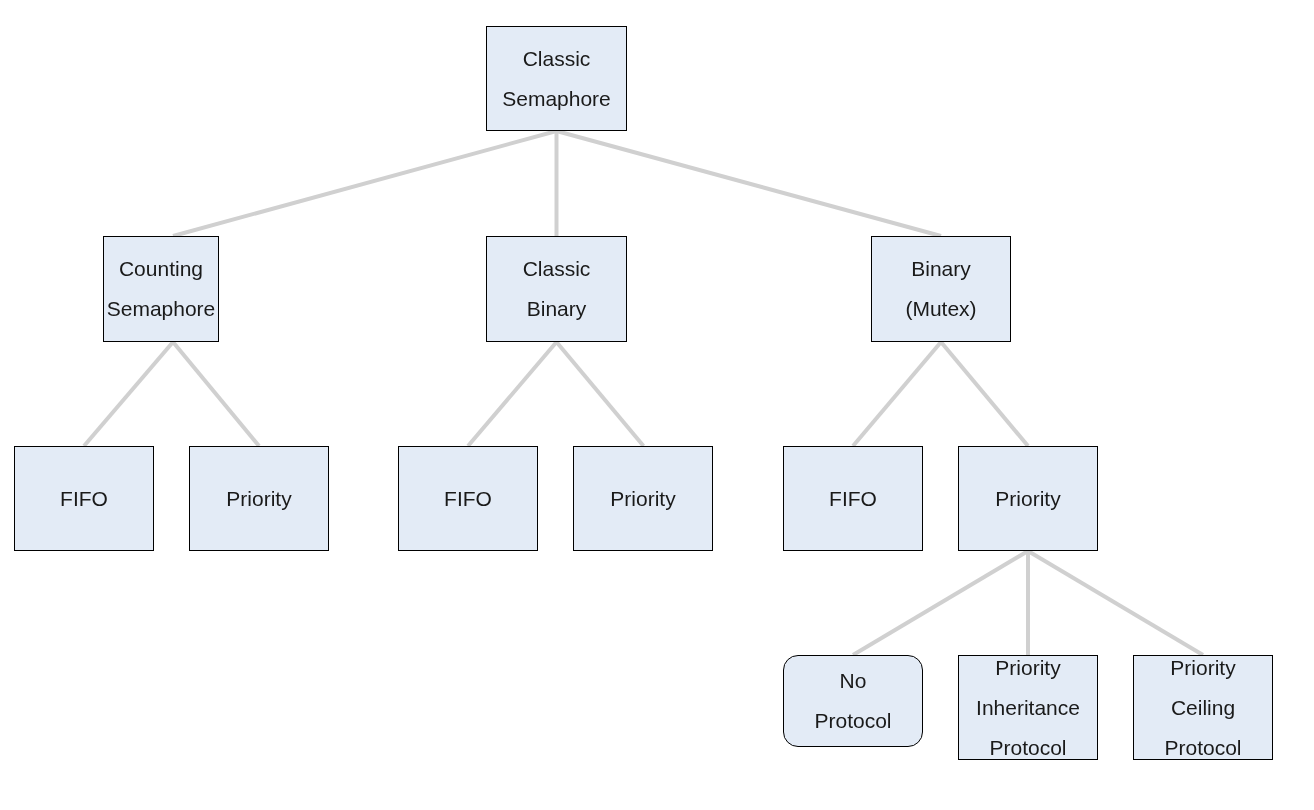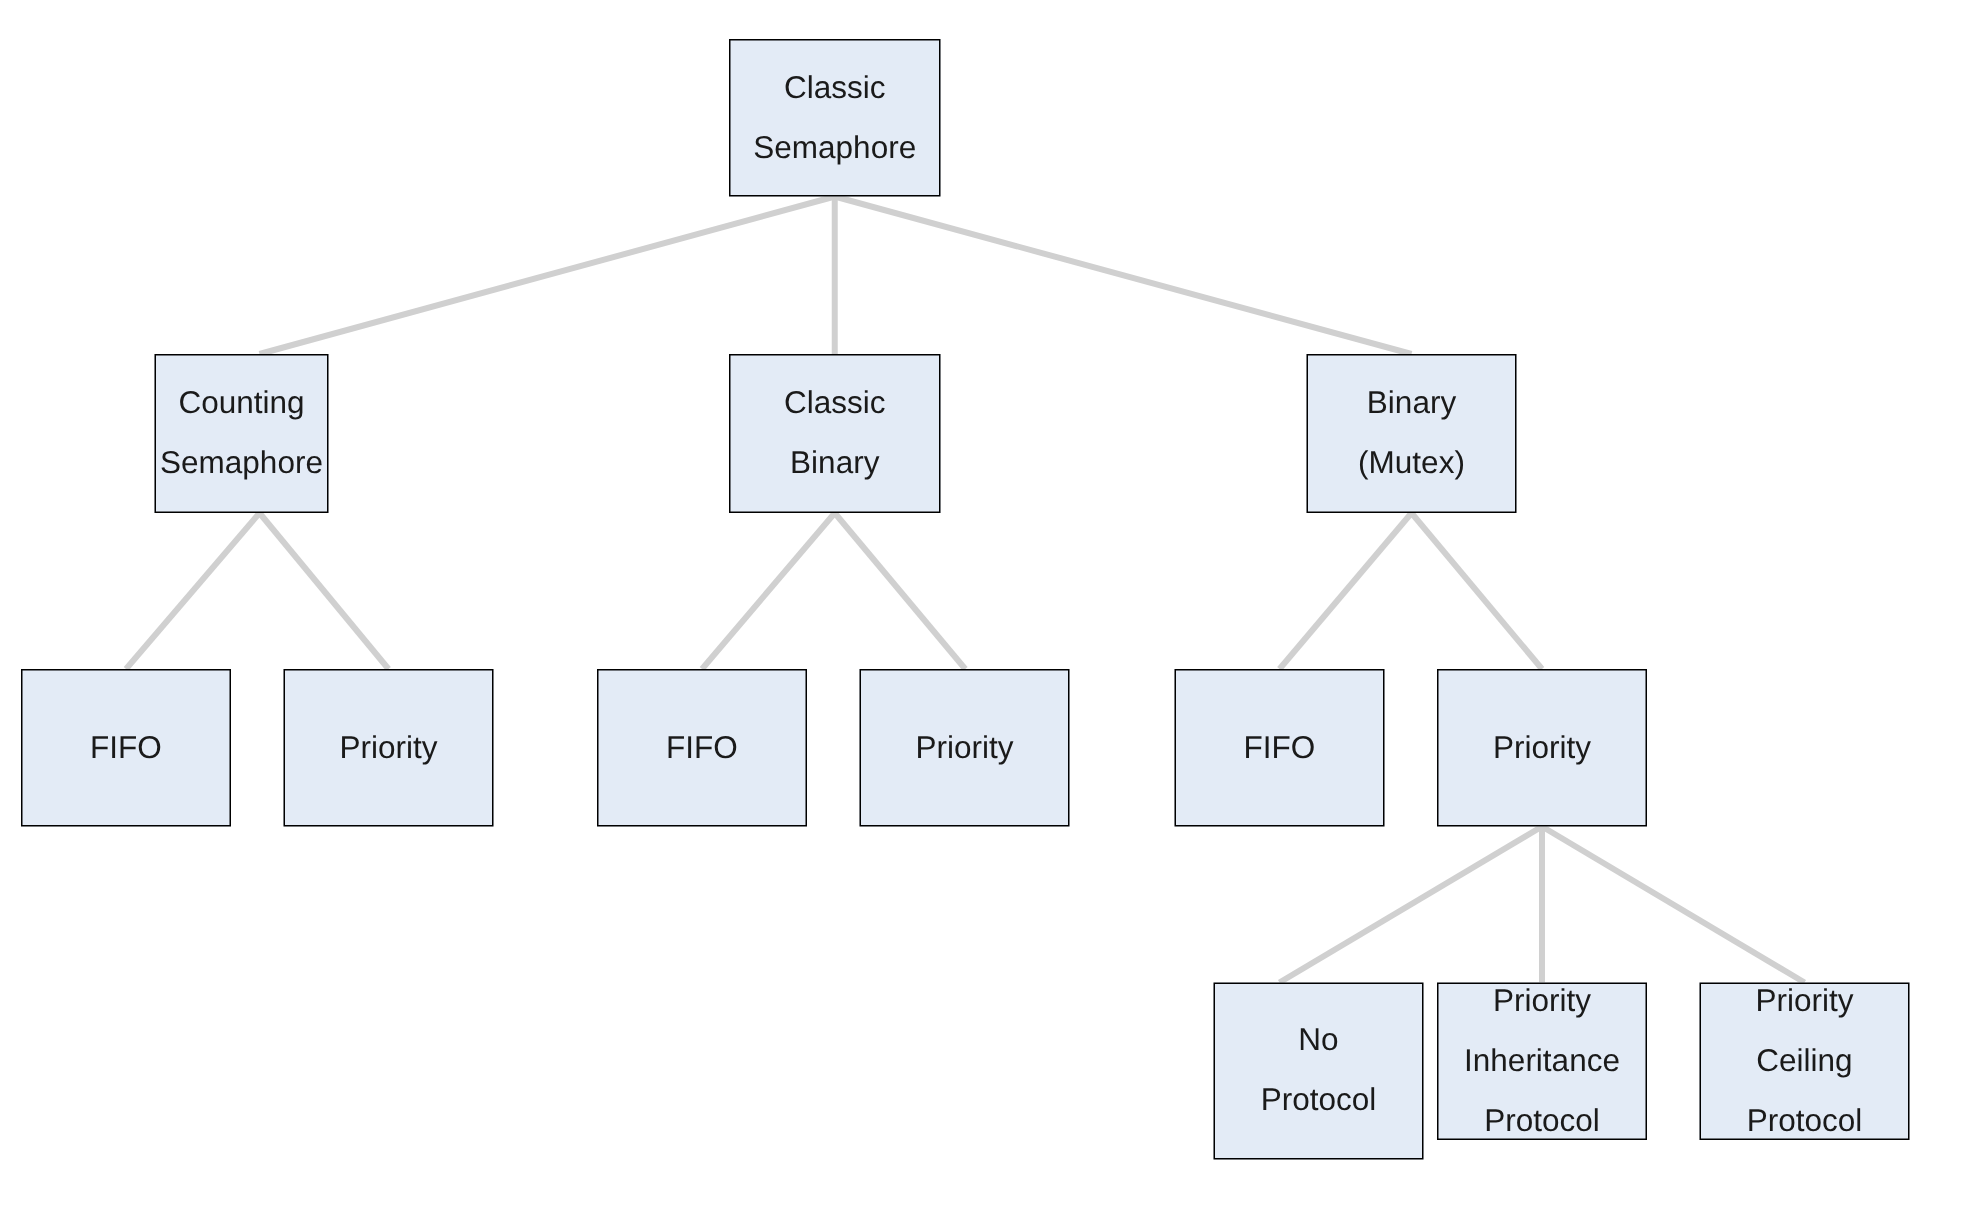--- a/index.html
+++ b/index.html
@@ -49,21 +49,21 @@
   .n-simple   { left: 486px;  top: 236px; width: 141px; height: 106px; }
   .n-binary   { left: 871px;  top: 236px; width: 140px; height: 106px; }
   
   .n-fifo-l   { left: 14px;   top: 446px; width: 140px; height: 105px; }
   .n-pri-l    { left: 189px;  top: 446px; width: 140px; height: 105px; }
   .n-fifo-m   { left: 398px;  top: 446px; width: 140px; height: 105px; }
   .n-pri-m    { left: 573px;  top: 446px; width: 140px; height: 105px; }
   .n-fifo-r   { left: 783px;  top: 446px; width: 140px; height: 105px; }
   .n-pri-r    { left: 958px;  top: 446px; width: 140px; height: 105px; }
   
-  .n-noprot   { left: 809px;  top: 655px; width: 140px; height: 118px; }
+  .n-noprot   { left: 783px;  top: 655px; width: 140px; height: 92px; border-radius: 15px; }
   .n-pip      { left: 958px;  top: 655px; width: 140px; height: 105px; }
   .n-pcp      { left: 1133px; top: 655px; width: 140px; height: 105px; }
 </style>
 </head>
 <body>
 
 <div class="canvas">
 
   <svg class="edges" viewBox="0 0 1314 810" xmlns="http://www.w3.org/2000/svg">
 

